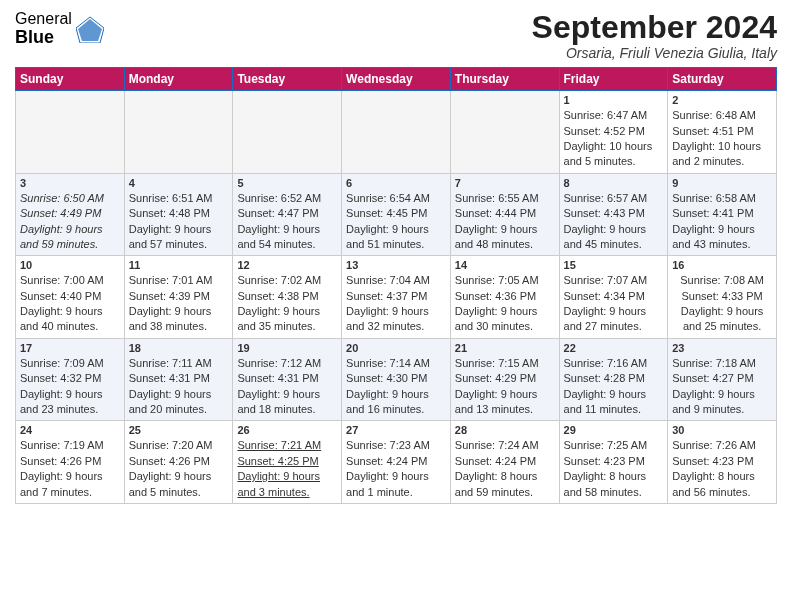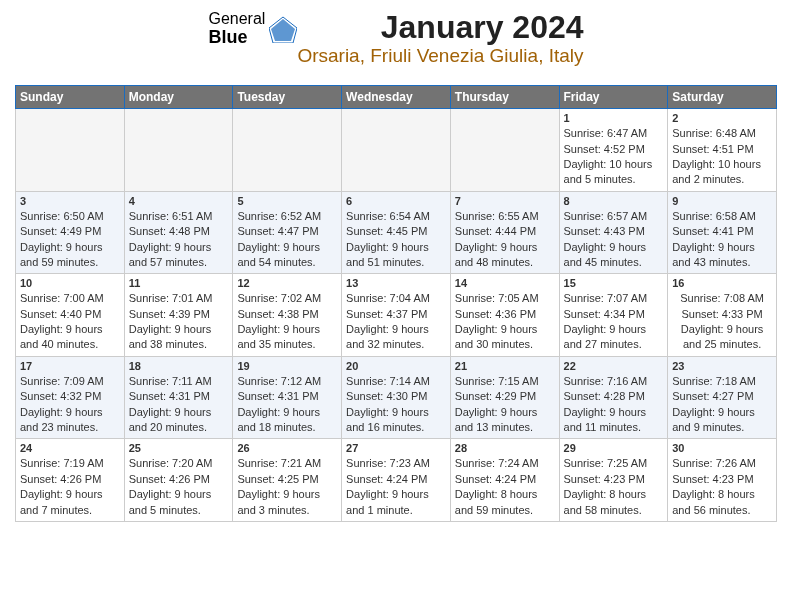--- a/index.html
+++ b/index.html
@@ -11,22 +11,22 @@
       overflow: hidden;
     }
     .page {
       width: 792px;
       height: 612px;
       padding: 10px 15px;
     }
     .header {
       display: flex;
       align-items: flex-start;
-      justify-content: center;
-      margin-bottom: 18px;
+      justify-content: space-between;
+      margin-bottom: 6px;
     }
     .logo {
       display: flex;
       align-items: center;
     }
     .logo-text {
       display: flex;
       flex-direction: column;
       line-height: 1.1;
     }
@@ -43,30 +43,31 @@
     .title-section {
       text-align: right;
     }
     .month-title {
       font-size: 32px;
       font-weight: bold;
       color: #222;
       line-height: 1.1;
     }
     .subtitle {
-      font-size: 19px;
-      color: #a16207;
+      font-size: 14px;
+      color: #404040;
+      font-style: italic;
     }
     .calendar {
       width: 100%;
       border-collapse: collapse;
       table-layout: fixed;
     }
     .calendar th {
-      background: #737373;
+      background: #be185d;
       color: #fff;
       font-size: 12px;
       font-weight: bold;
       padding: 4px 4px;
       text-align: left;
       border: 1px solid #1a6bbf;
     }
     .calendar td {
       border: 1px solid #ccc;
       vertical-align: top;
@@ -106,21 +107,21 @@
       <div class="logo-text">
         <span>General</span>
         <span class="logo-blue">Blue</span>
       </div>
       <svg class="logo-icon" viewBox="0 0 28 28">
         <polygon points="14,4 26,14 22,26 6,26 2,14" fill="#1a6bbf" opacity="0.7"></polygon>
         <polygon points="14,2 28,13 24,28 4,28 0,13" fill="none" stroke="#1a6bbf" stroke-width="1"></polygon>
       </svg>
     </div>
     <div class="title-section">
-      <div class="month-title">January 2024</div>
+      <div class="month-title">September 2024</div>
       <div class="subtitle">Orsaria, Friuli Venezia Giulia, Italy</div>
     </div>
   </div>
 
   <table class="calendar">
     <thead>
       <tr>
         <th>Sunday</th>
         <th>Monday</th>
         <th>Tuesday</th>
@@ -146,21 +147,21 @@
           <td>
             <span class="day-num">2</span>
             <div class="day-info" style="white-space: pre-line;">Sunrise: 6:48 AM
 Sunset: 4:51 PM
 Daylight: 10 hours and 2 minutes.</div>
           </td>
         </tr>
         <tr>
           <td>
             <span class="day-num">3</span>
-            <div class="day-info" style="white-space: pre-line;">Sunrise: 6:50 AM
+            <div class="day-info" style="white-space: pre-line; font-style: italic;">Sunrise: 6:50 AM
 Sunset: 4:49 PM
 Daylight: 9 hours and 59 minutes.</div>
           </td>
           <td>
             <span class="day-num">4</span>
             <div class="day-info" style="white-space: pre-line;">Sunrise: 6:51 AM
 Sunset: 4:48 PM
 Daylight: 9 hours and 57 minutes.</div>
           </td>
           <td>
@@ -290,21 +291,21 @@
 Daylight: 9 hours and 7 minutes.</div>
           </td>
           <td>
             <span class="day-num">25</span>
             <div class="day-info" style="white-space: pre-line;">Sunrise: 7:20 AM
 Sunset: 4:26 PM
 Daylight: 9 hours and 5 minutes.</div>
           </td>
           <td>
             <span class="day-num">26</span>
-            <div class="day-info" style="white-space: pre-line;">Sunrise: 7:21 AM
+            <div class="day-info" style="white-space: pre-line; text-decoration: underline;">Sunrise: 7:21 AM
 Sunset: 4:25 PM
 Daylight: 9 hours and 3 minutes.</div>
           </td>
           <td>
             <span class="day-num">27</span>
             <div class="day-info" style="white-space: pre-line;">Sunrise: 7:23 AM
 Sunset: 4:24 PM
 Daylight: 9 hours and 1 minute.</div>
           </td>
           <td>

